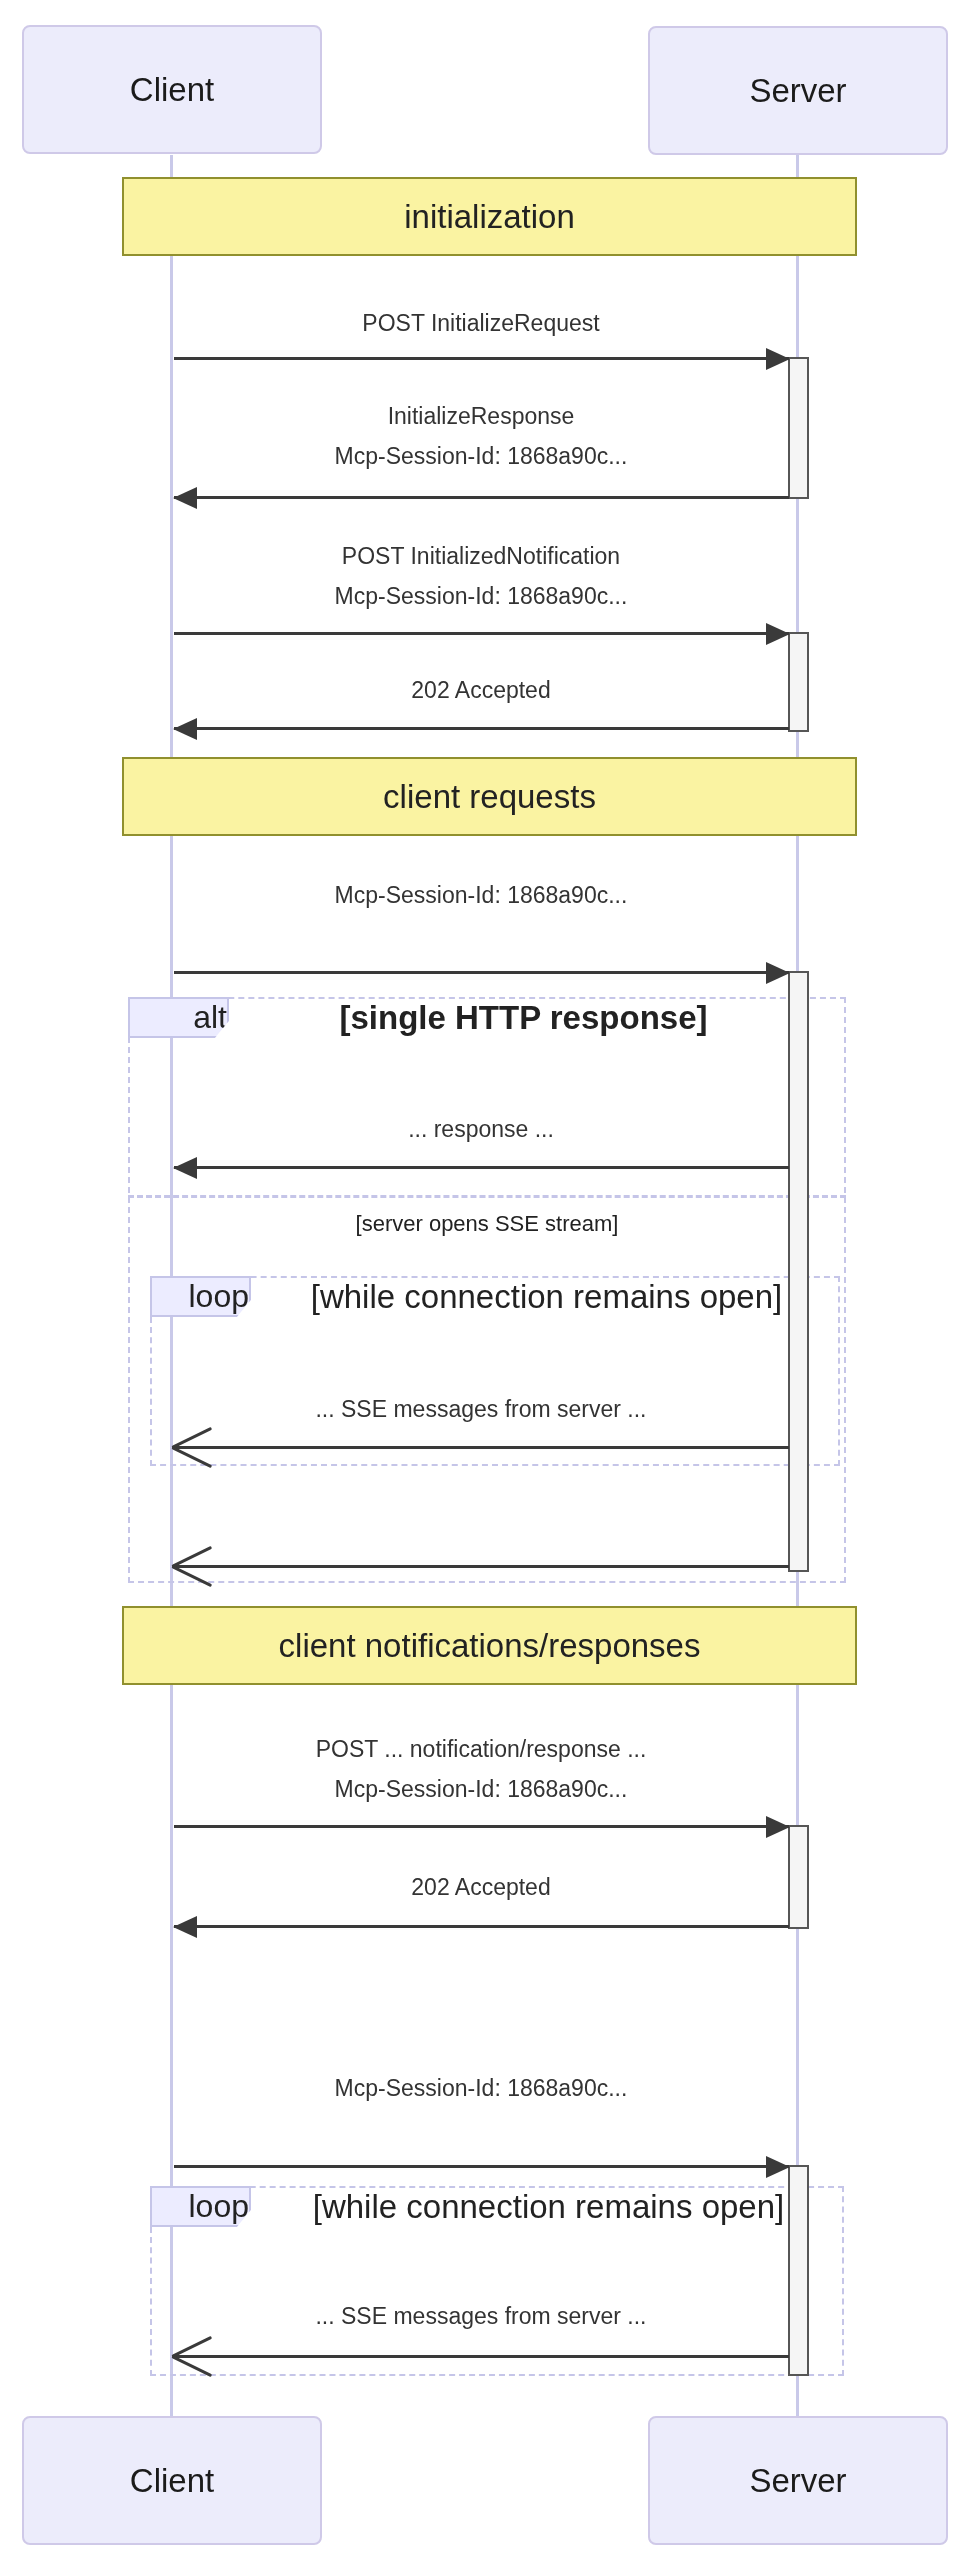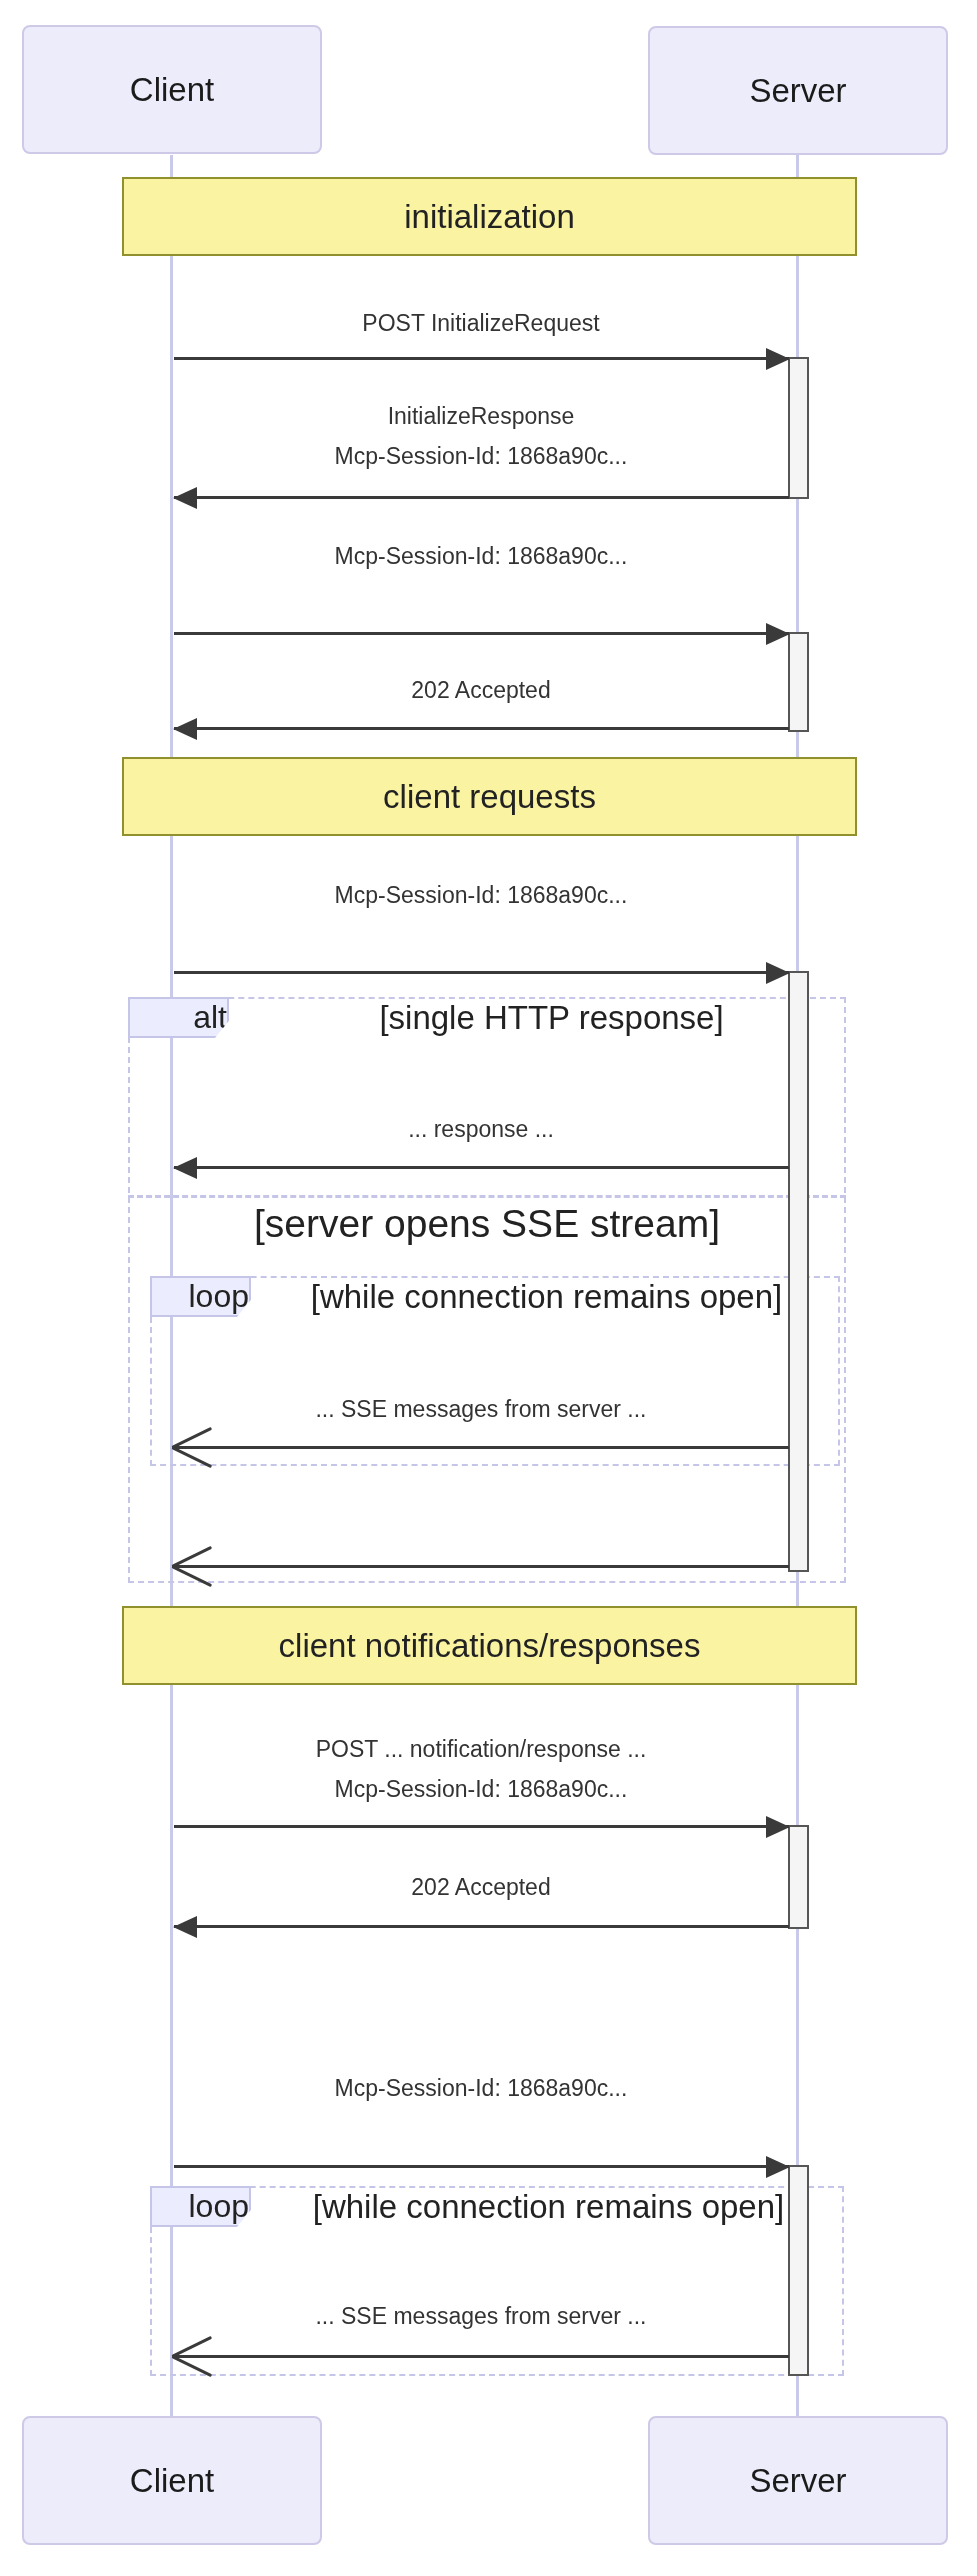--- a/index.html
+++ b/index.html
@@ -38,21 +38,21 @@
     font-size:32px; color:#222222; z-index:5;
   }
   .guard {
     position:absolute; height:41px; display:flex; align-items:center; justify-content:center;
     font-size:33px; color:#222222; z-index:5; text-align:center;
   }
   .divider-line { position:absolute; left:128px; width:718px; height:0; border-top:3px dashed #c5c5e8; z-index:2; }
   .divider-text {
     position:absolute; left:128px; width:718px; height:40px;
     display:flex; align-items:center; justify-content:center;
-    font-size:39px; color:#222222; z-index:5; }
+    font-size:22px; color:#222222; z-index:5; }
   
   .mlabel {
     position:absolute; left:164px; width:634px; text-align:center;
     font-size:23px; line-height:40px; color:#333333; z-index:5;
   }
   .mlabel span { display:block; }
   
   .arr { position:absolute; left:174px; width:615px; height:3px; background:#3a3a3a; z-index:5; }
   .arr.right-filled::after {
     content:""; position:absolute; right:-1px; top:50%; transform:translateY(-50%);
@@ -105,21 +105,21 @@
   <div class="activation" style="top:357px; height:142px;"></div>
   <div class="activation" style="top:632px; height:100px;"></div>
   <div class="activation" style="top:971px; height:601px;"></div>
   <div class="activation" style="top:1825px; height:104px;"></div>
   <div class="activation" style="top:2165px; height:211px;"></div>
 
   <div class="frame" style="left:128px; top:997px; width:718px; height:586px;"></div>
   <div class="flabel" style="left:128px; top:997px;">
       <span>alt</span>
     </div>
-  <div class="guard" style="left:242px; top:997px; width:619px;">[single HTTP response]</div>
+  <div class="guard" style="left:214px; top:997px; width:619px;font-weight:bold;">[single HTTP response]</div>
   <div class="divider-line" style="top:1195px;"></div>
   <div class="divider-text" style="top:1204px;">[server opens SSE stream]</div>
 
   <div class="frame" style="left:150px; top:1276px; width:690px; height:190px;"></div>
   <div class="flabel" style="left:150px; top:1276px;">
       <span>loop</span>
     </div>
   <div class="guard" style="left:252px; top:1276px; width:589px;">[while connection remains open]</div>
 
   <div class="frame" style="left:150px; top:2186px; width:694px; height:190px;"></div>
@@ -133,20 +133,21 @@
     </div>
   <div class="arr right-filled" style="top:357px;"></div>
 
   <div class="mlabel" style="top:396px;">
       <span>InitializeResponse</span>
       <span>Mcp-Session-Id: 1868a90c...</span>
     </div>
   <div class="arr left-filled" style="top:496px;"></div>
 
   <div class="mlabel" style="top:536px;">
+      <span>POST InitializedNotification</span>
       <span>Mcp-Session-Id: 1868a90c...</span>
     </div>
   <div class="arr right-filled" style="top:632px;"></div>
 
   <div class="mlabel" style="top:670px;">
       <span>202 Accepted</span>
     </div>
   <div class="arr left-filled" style="top:727px;"></div>
 
   <div class="mlabel" style="top:875px;">

